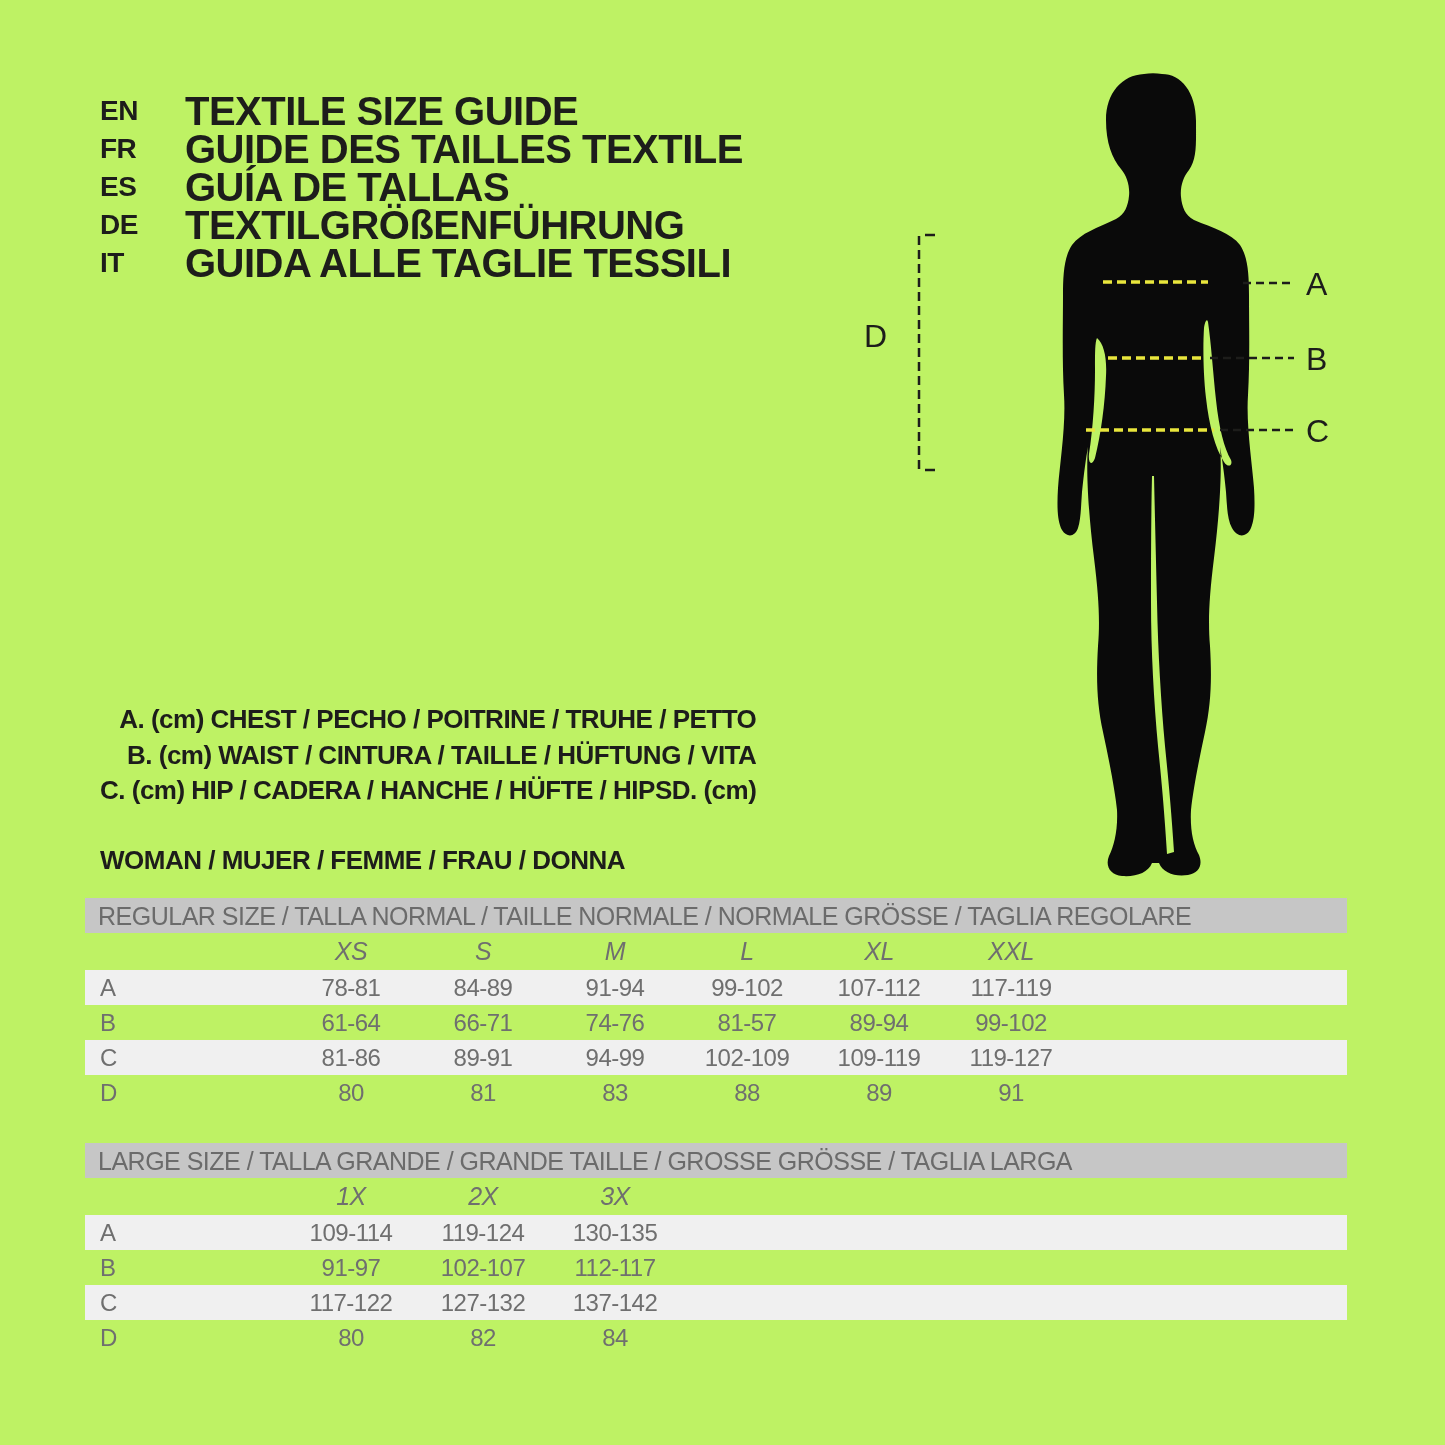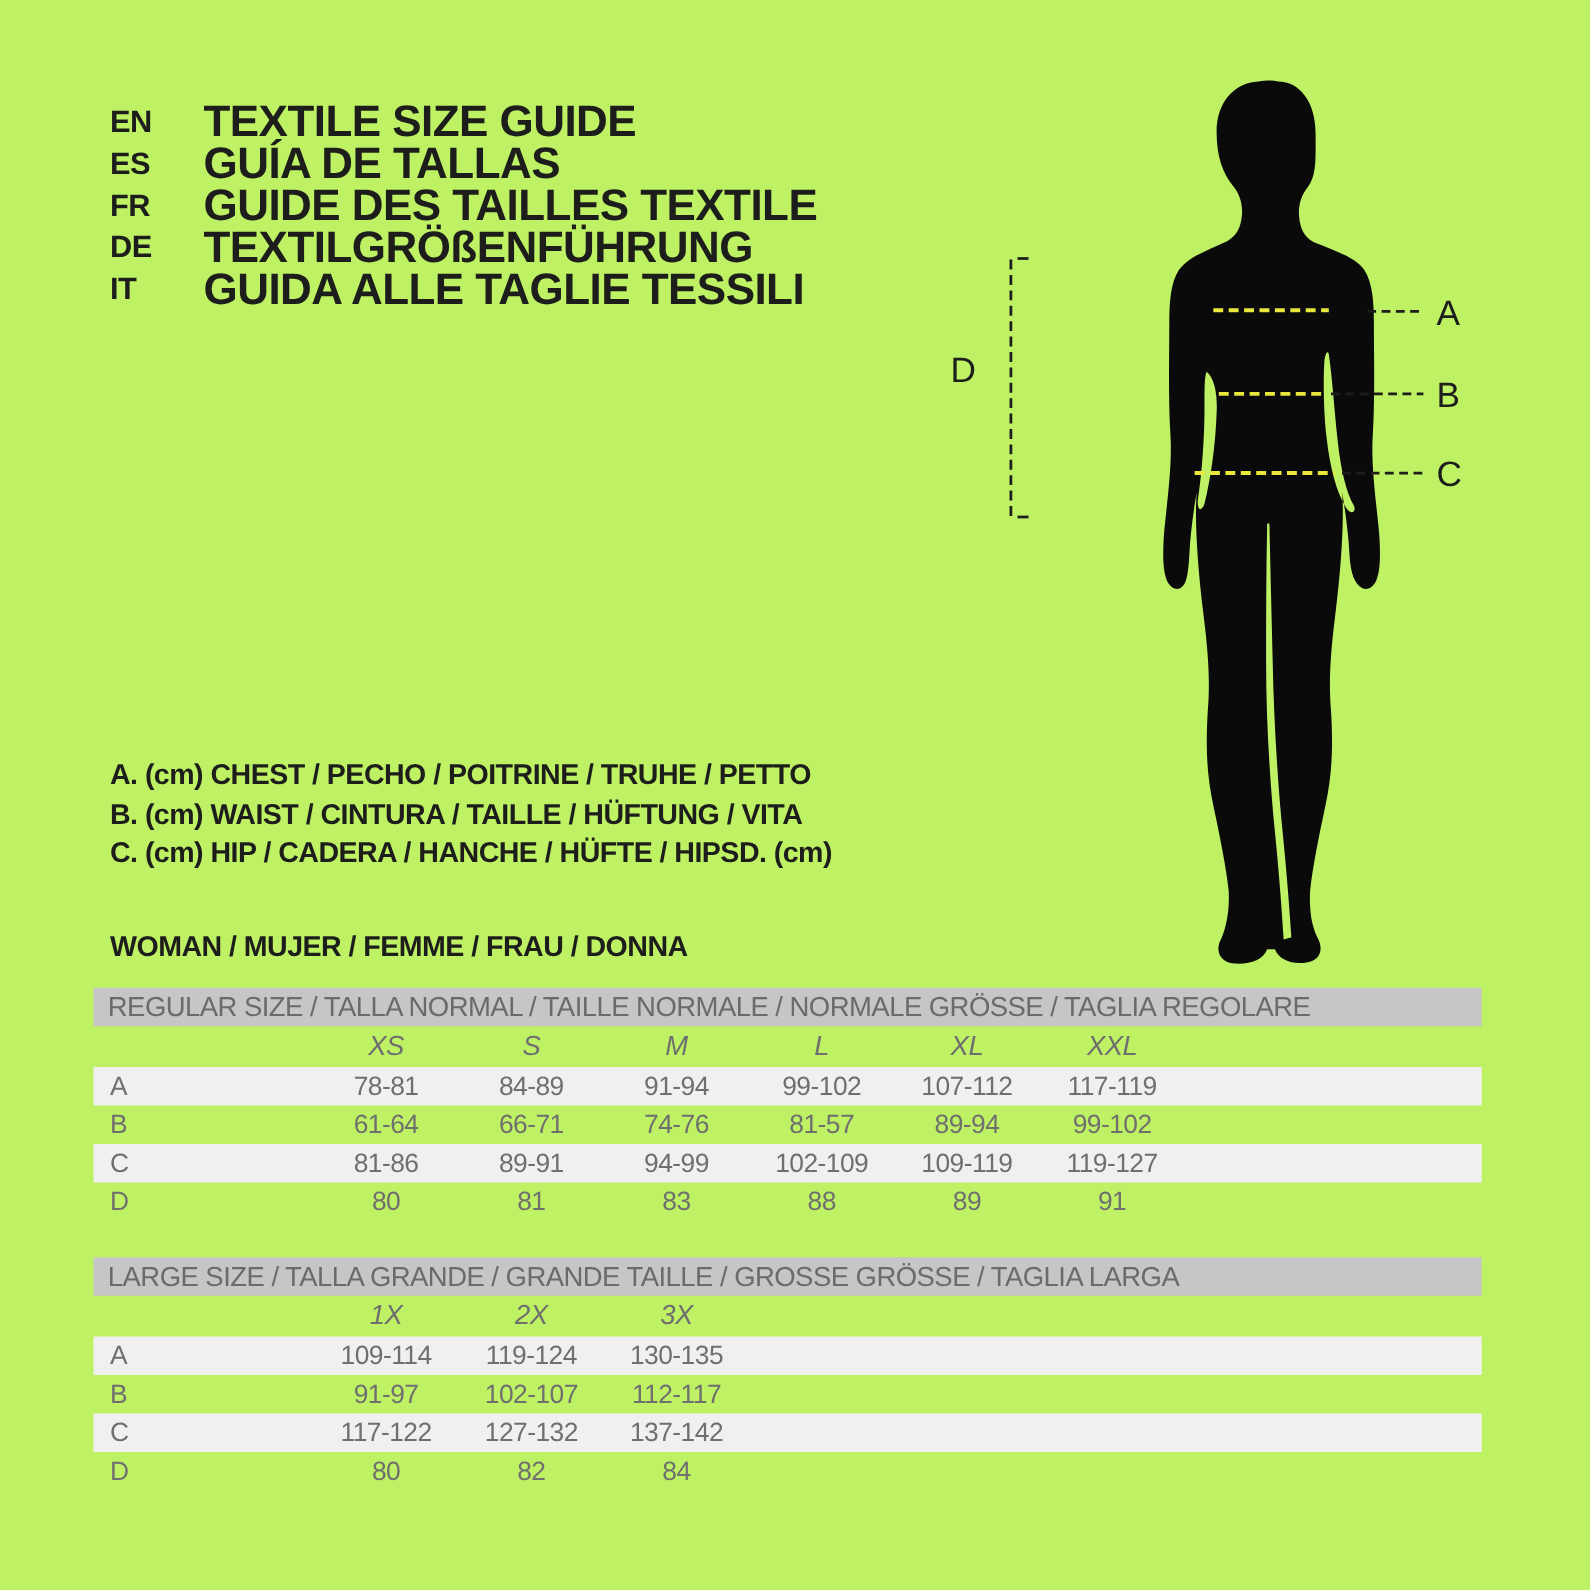--- a/index.html
+++ b/index.html
@@ -10,21 +10,21 @@
   }
   
   .lang-block { position:absolute; left:100px; top:92px; }
   .lang-row { display:flex; height:38px; line-height:38px; }
   .lang-code {
     width:85px; font-size:28px; font-weight:600; letter-spacing:-0.5px; color:#1d1d1b;
   }
   .lang-label { font-size:40px; font-weight:700; letter-spacing:-0.5px; color:#1d1d1b; white-space:nowrap; }
 
   
-  .measure-block { position:absolute; left:100px; top:687px; }
+  .measure-block { position:absolute; left:100px; top:702px;text-align:right; }
   .measure-line {
     height:35.5px; line-height:35.5px; font-size:26px; font-weight:600;
     letter-spacing:-0.5px; color:#1d1d1b; white-space:nowrap;
   }
   .gender-line {
     position:absolute; left:100px; top:842px; height:36px; line-height:36px;
     font-size:26px; font-weight:700; letter-spacing:-0.5px; color:#1d1d1b; white-space:nowrap;
   }
 
   
@@ -55,26 +55,26 @@
 <body>
 
 <div class="canvas">
 
   <div class="lang-block">
     <div class="lang-row">
       <span class="lang-code">EN</span>
       <span class="lang-label">TEXTILE SIZE GUIDE</span>
     </div>
     <div class="lang-row">
+      <span class="lang-code">FR</span>
+      <span class="lang-label">GUIDE DES TAILLES TEXTILE</span>
+    </div>
+    <div class="lang-row">
       <span class="lang-code">ES</span>
       <span class="lang-label">GUÍA DE TALLAS</span>
-    </div>
-    <div class="lang-row">
-      <span class="lang-code">FR</span>
-      <span class="lang-label">GUIDE DES TAILLES TEXTILE</span>
     </div>
     <div class="lang-row">
       <span class="lang-code">DE</span>
       <span class="lang-label">TEXTILGRÖßENFÜHRUNG</span>
     </div>
     <div class="lang-row">
       <span class="lang-code">IT</span>
       <span class="lang-label">GUIDA ALLE TAGLIE TESSILI</span>
     </div>
   </div>

